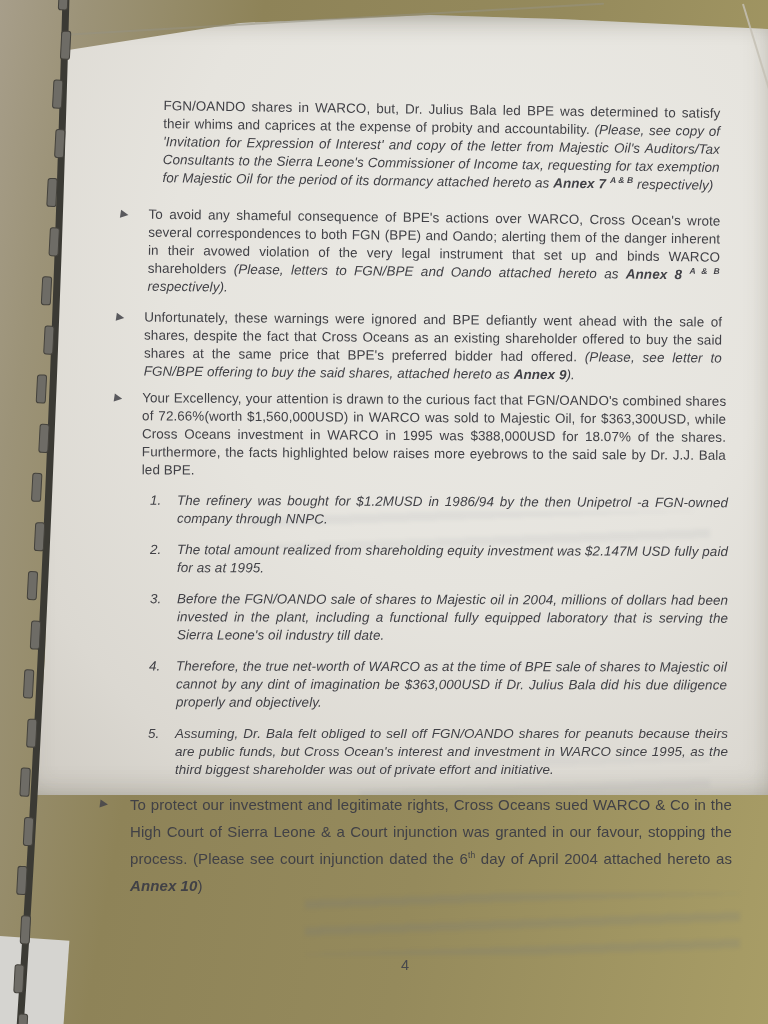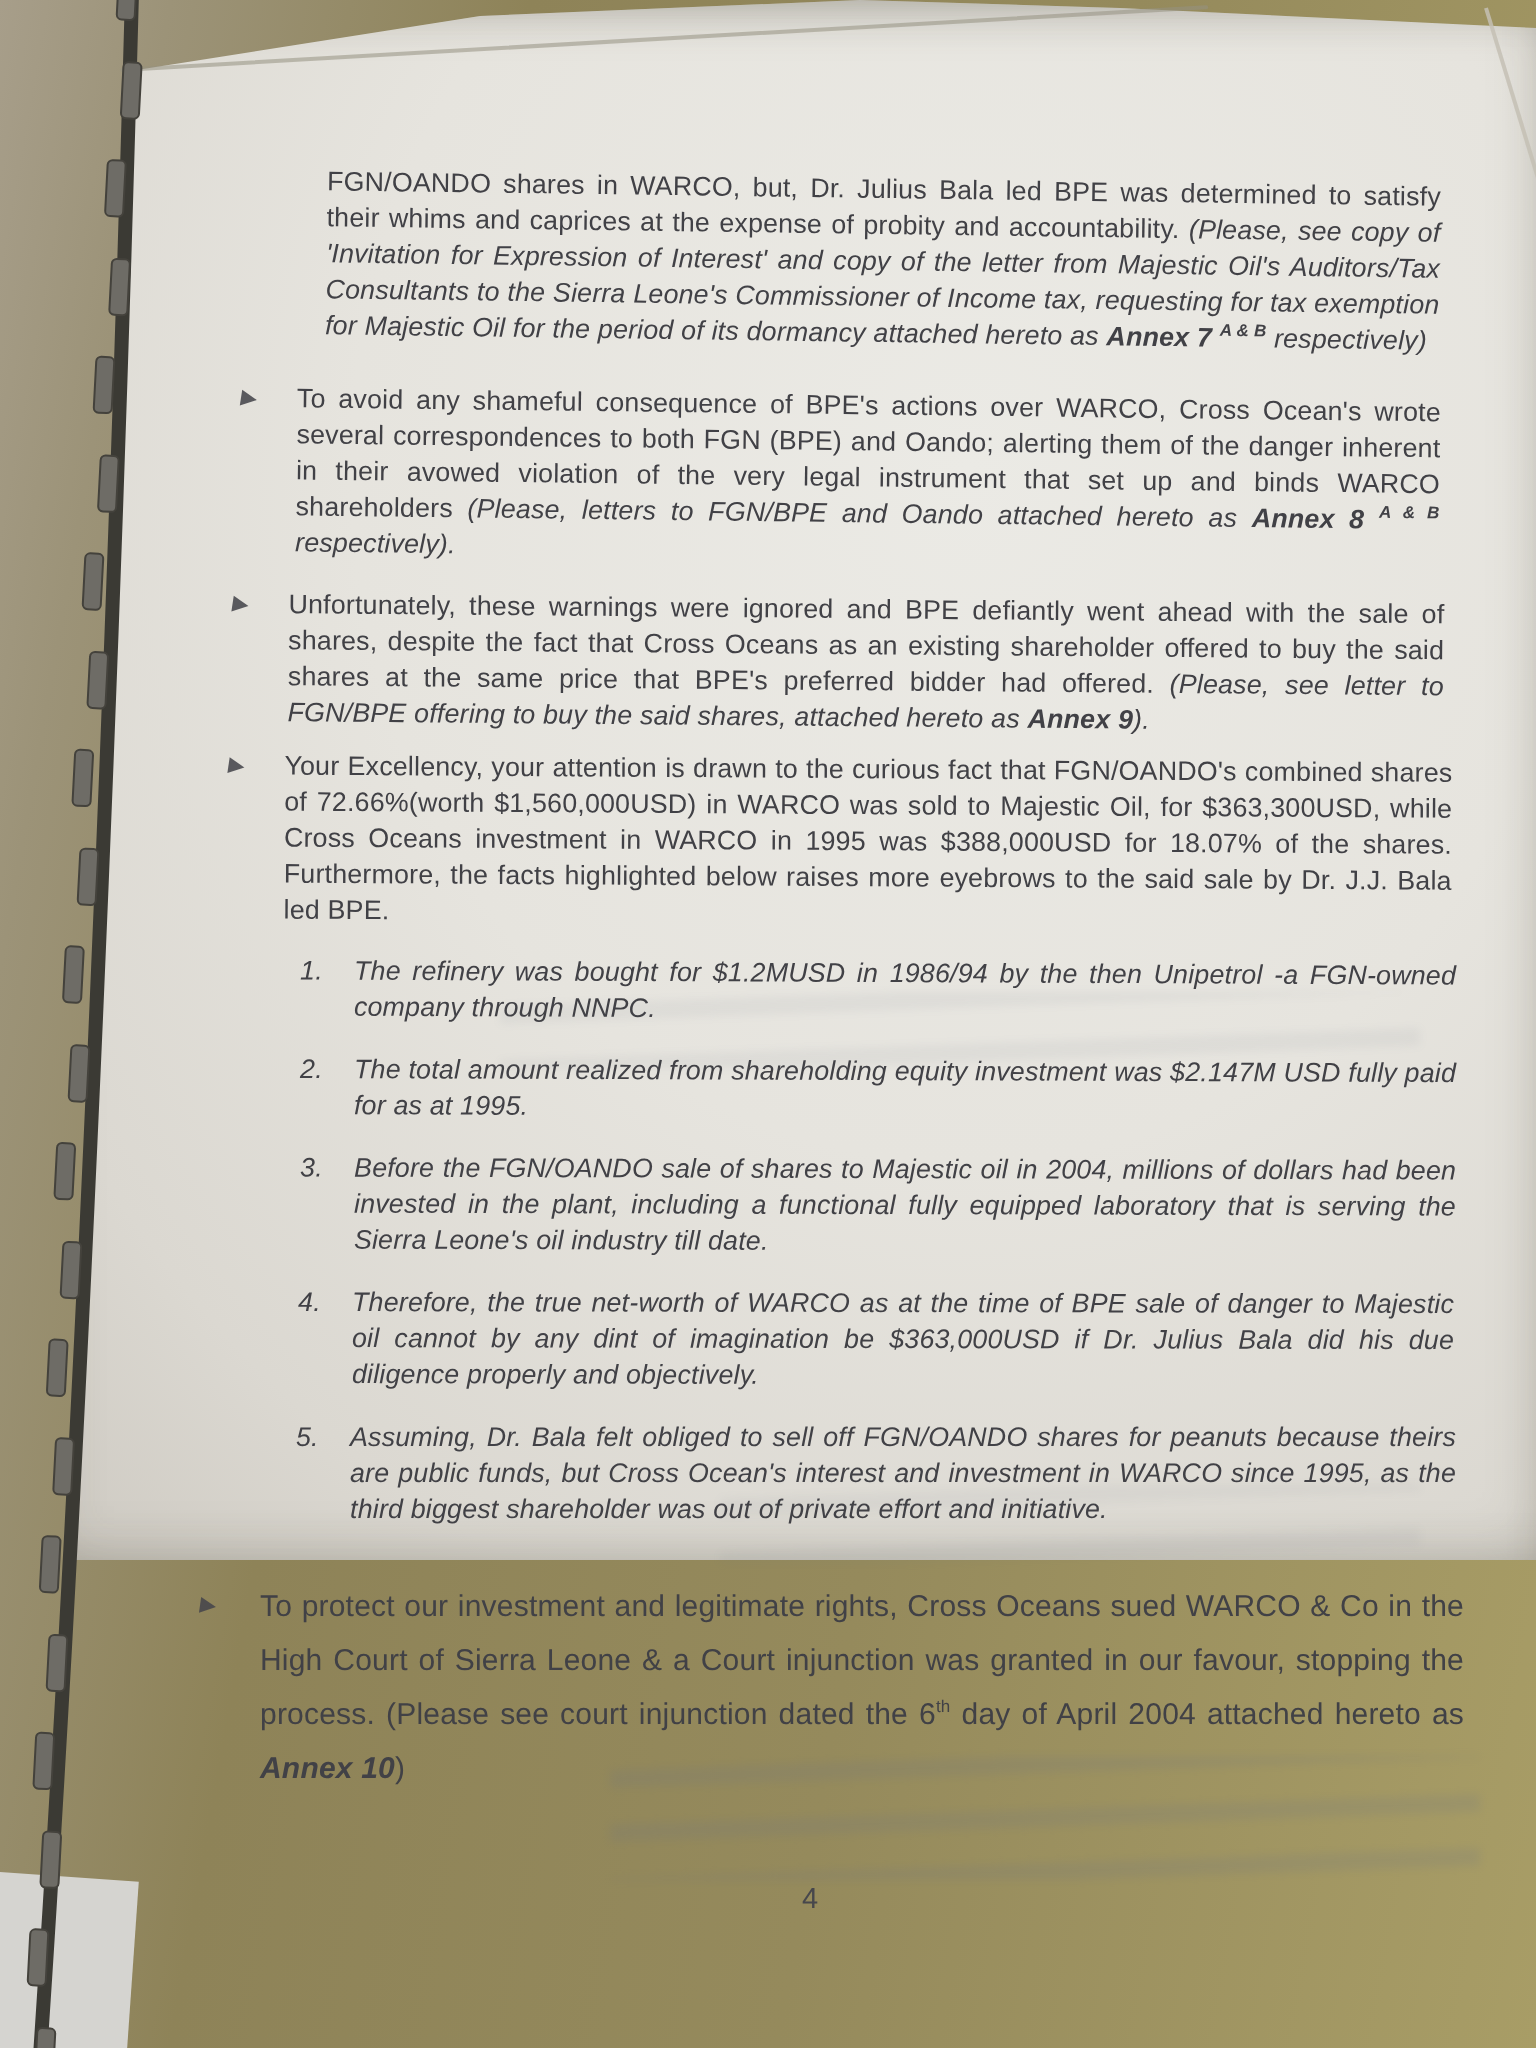--- a/index.html
+++ b/index.html
@@ -8,21 +8,21 @@
     font-family:"Liberation Sans", sans-serif;
     background:linear-gradient(100deg,#a79e8a 0%, #9c9378 9%, #8e8358 28%, #958a5c 60%, #a89d66 100%);
   }
   
   .under-sheet{
     position:absolute;left:-12px;top:938px;width:78px;height:100px;
     background:#d5d4d0;transform:rotate(4deg);
   }
   
   .paper{
-    position:absolute;left:0;top:0;width:768px;height:780px;
+    position:absolute;left:0;top:15px;width:768px;height:780px;
     background:radial-gradient(ellipse at 63% 30%, #ebeae5 0%, #e6e4de 45%, #dbd8d1 78%, #ccc8c0 100%);
     clip-path:polygon(62px 36px, 240px 8px, 430px 0px, 560px 4px, 768px 14px, 768px 1024px, 20px 1024px, 45px 640px);
     box-shadow:inset 30px 0 38px -18px rgba(80,75,60,.45), inset 0 16px 26px -14px rgba(85,80,64,.38), inset -6px -10px 30px -12px rgba(90,85,70,.28);
   }
   
   .crease-top{
     position:absolute;left:60px;top:34px;width:545px;height:2px;
     background:rgba(150,145,130,.55);transform:rotate(-3.3deg);transform-origin:left center;border-radius:2px;
   }
   .crease-corner{
@@ -53,21 +53,21 @@
 
   .para-0{margin-left:163px;width:557px;transform:rotate(.8deg);}
   .para-1{margin-top:18px;margin-left:120px;width:600px;transform:rotate(.7deg);}
   .para-2{margin-top:12px;margin-left:116px;width:606px;transform:rotate(.5deg);}
   .para-3{margin-top:8px;margin-left:114px;width:612px;transform:rotate(.35deg);}
   .para-4{margin-top:12px;margin-left:150px;width:578px;transform:rotate(.25deg);font-style:italic;}
   .para-5{margin-top:13px;margin-left:150px;width:578px;transform:rotate(.2deg);font-style:italic;}
   .para-6{margin-top:13px;margin-left:150px;width:578px;transform:rotate(.15deg);font-style:italic;}
   .para-7{margin-top:13px;margin-left:149px;width:578px;transform:rotate(.1deg);font-style:italic;}
   .para-8{margin-top:13px;margin-left:148px;width:580px;font-style:italic;}
-  .para-9{margin-top:26px;margin-left:100px;width:632px;font-size:15px;line-height:27px;}
+  .para-9{margin-top:12px;margin-left:100px;width:632px;font-size:15px;line-height:27px;}
   .para-9 .marker{flex-basis:30px;}
   .para-9 .tri{margin-top:9px;}
   .page-number{position:absolute;left:0;top:942px;width:810px;text-align:center;color:#47474c;font-size:14.5px;}
 </style>
 </head>
 <body>
 
 <div class="under-sheet"></div>
 
 <div class="paper">
@@ -104,21 +104,21 @@
       <div class="para para-5">
         <span class="num">2.</span>
         <div class="ptext"><span class="i">The total amount realized from shareholding equity investment was $2.147M USD fully paid for as at 1995.</span></div>
       </div>
       <div class="para para-6">
         <span class="num">3.</span>
         <div class="ptext"><span class="i">Before the FGN/OANDO sale of shares to Majestic oil in 2004, millions of dollars had been invested in the plant, including a functional fully equipped laboratory that is serving the Sierra Leone's oil industry till date.</span></div>
       </div>
       <div class="para para-7">
         <span class="num">4.</span>
-        <div class="ptext"><span class="i">Therefore, the true net-worth of WARCO as at the time of BPE sale of danger to Majestic oil cannot by any dint of imagination be $363,000USD if Dr. Julius Bala did his due diligence properly and objectively.</span></div>
+        <div class="ptext"><span class="i">Therefore, the true net-worth of WARCO as at the time of BPE sale of shares to Majestic oil cannot by any dint of imagination be $363,000USD if Dr. Julius Bala did his due diligence properly and objectively.</span></div>
       </div>
       <div class="para para-8">
         <span class="num">5.</span>
         <div class="ptext"><span class="i">Assuming, Dr. Bala felt obliged to sell off FGN/OANDO shares for peanuts because theirs are public funds, but Cross Ocean's interest and investment in WARCO since 1995, as the third biggest shareholder was out of private effort and initiative.</span></div>
       </div>
       <div class="para para-9">
         <span class="marker">
           <span class="tri"></span>
         </span>
         <div class="ptext"><span>To protect our investment and legitimate rights, Cross Oceans sued WARCO &amp; Co in the High Court of Sierra Leone &amp; a Court injunction was granted in our favour, stopping the process. (Please see court injunction dated the 6</span><sup>th</sup><span> day of April 2004 attached hereto as </span><span class="i b">Annex 10</span><span>)</span></div>

